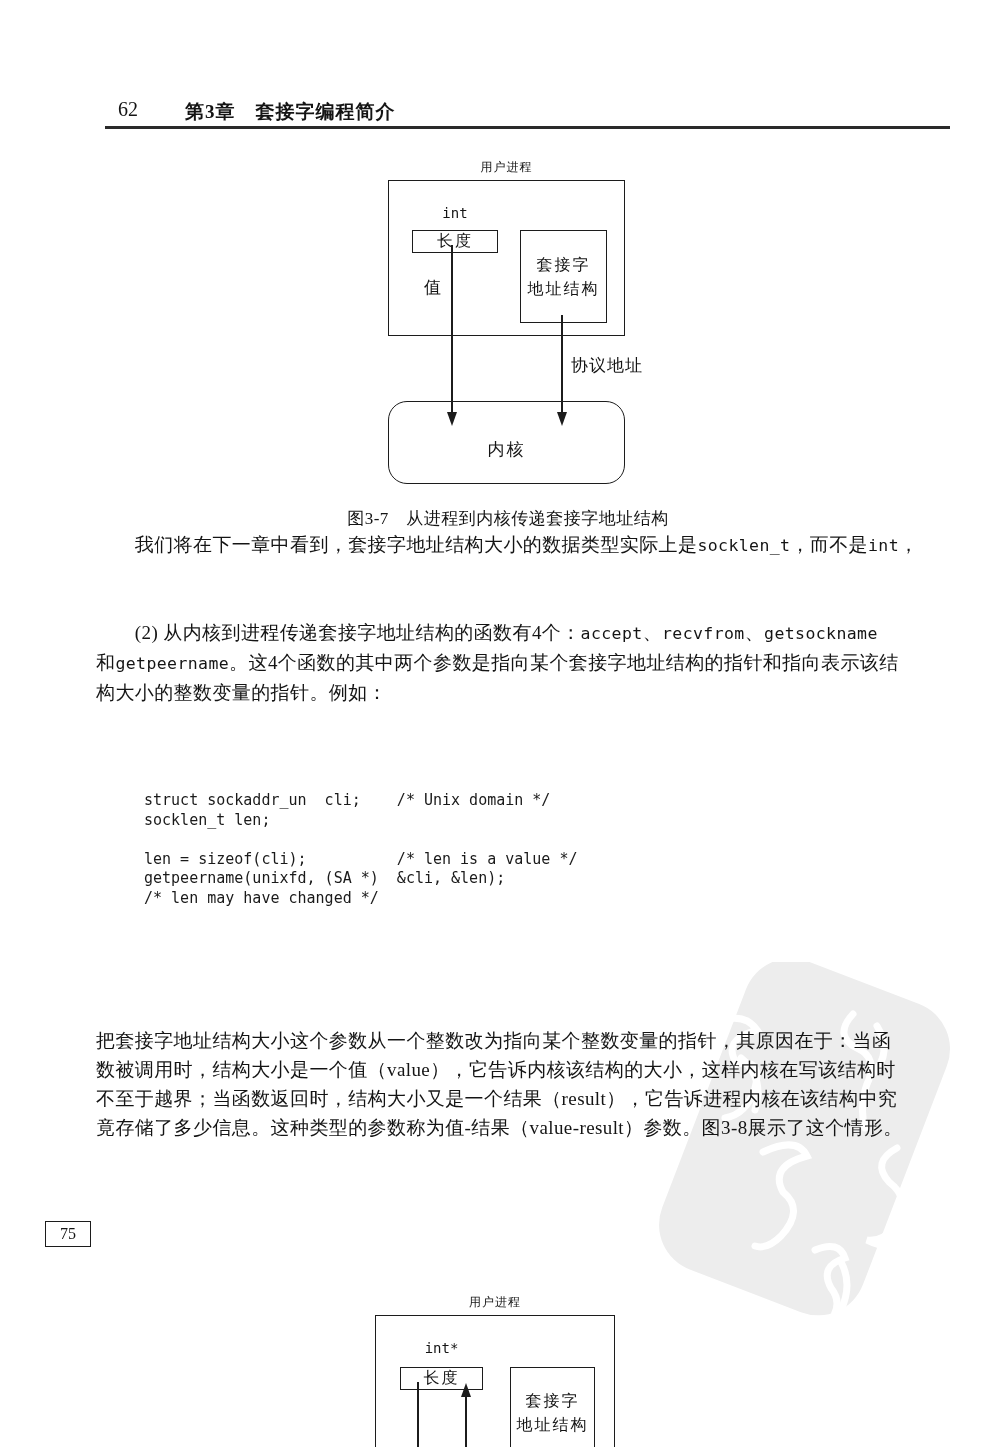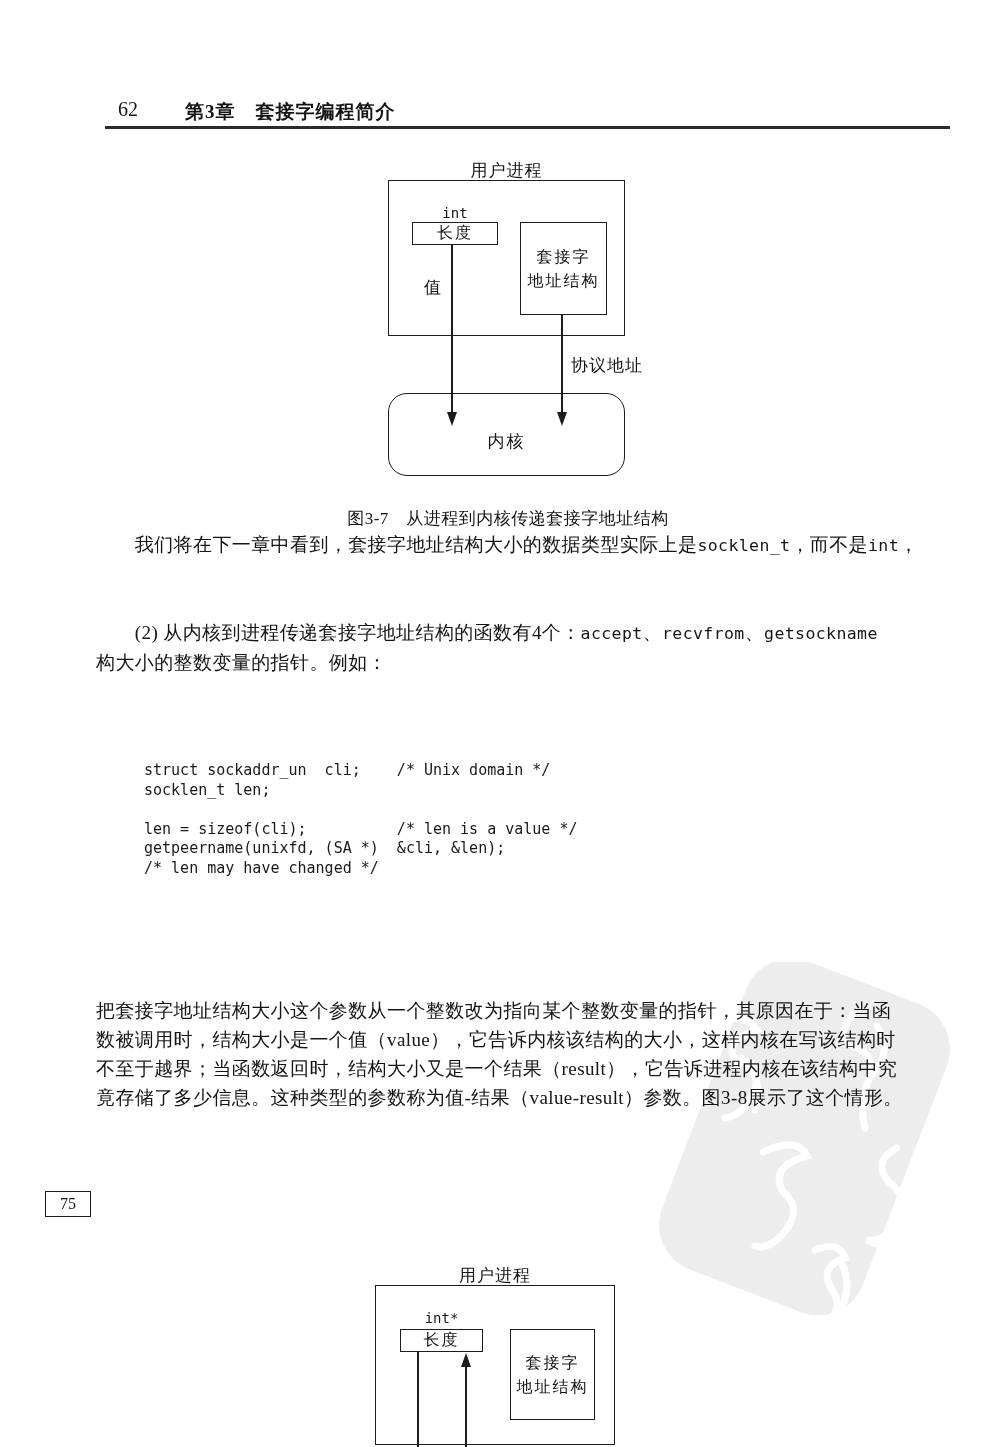--- a/index.html
+++ b/index.html
@@ -9,23 +9,23 @@
     overflow:hidden;
   }
   .abs{position:absolute;}
   .center{text-align:center;}
   .mono{font-family:"DejaVu Sans Mono","Liberation Mono",monospace;}
   .box{border:1.5px solid #1c1c1c;background:transparent;box-sizing:border-box;}
   .vline{position:absolute;width:2px;background:#1c1c1c;}
   .ah-down{position:absolute;width:0;height:0;border-left:5.5px solid transparent;border-right:5.5px solid transparent;border-top:14px solid #1c1c1c;}
   .ah-up{position:absolute;width:0;height:0;border-left:5.5px solid transparent;border-right:5.5px solid transparent;border-bottom:14px solid #1c1c1c;}
   .figlabel{font-size:17px;letter-spacing:1px;}
-  .figlabel-sm{font-size:17px;letter-spacing:1px;}
+  .figlabel-sm{font-size:12px;letter-spacing:1px;}
   .typelabel{font-size:14px;}
-  .boxlabel{display:flex;align-items:center;justify-content:center;font-size:16px;letter-spacing:2px;}
+  .boxlabel{display:flex;align-items:center;justify-content:center;font-size:16px;letter-spacing:2px;margin-top:8px;}
   .pre2{white-space:pre-line;line-height:1.45;}
   .caption{font-size:17px;letter-spacing:0.5px;margin-top:15px;}
   .bodytext{font-size:19px;line-height:29px;letter-spacing:0.4px;}
   .bodytext .tline{white-space:nowrap;}
   .code-inline{font-family:"DejaVu Sans Mono","Liberation Mono",monospace;font-size:16.5px;}
   .codeblock{font-family:"DejaVu Sans Mono","Liberation Mono",monospace;font-size:15px;line-height:19.5px;white-space:pre;color:#1a1a1a;}
   .header-num{font-size:20px;}
   .header-title{font-size:19px;font-weight:bold;letter-spacing:1px;}
   .rule{position:absolute;background:#2a2a2a;}
   .marginbox{border:1.5px solid #1c1c1c;display:flex;align-items:center;justify-content:center;font-size:16px;box-sizing:border-box;}
@@ -78,20 +78,21 @@
       </div>
     <div class="abs center caption" style="left:258px;top:492px;width:500px;">图3-7　从进程到内核传递套接字地址结构</div>
   </div>
 
   <div class="abs bodytext fg" style="left:96px;top:530px;width:830px;">
       <div class="tline"><span>　　我们将在下一章中看到，套接字地址结构大小的数据类型实际上是</span><span class="code-inline">socklen_t</span><span>，而不是</span><span class="code-inline">int</span><span>，</span></div>
     </div>
 
   <div class="abs bodytext fg" style="left:96px;top:588px;width:830px;">
       <div class="tline"><span>　　(2) 从内核到进程传递套接字地址结构的函数有4个：</span><span class="code-inline">accept</span><span>、</span><span class="code-inline">recvfrom</span><span>、</span><span class="code-inline">getsockname</span></div>
+      <div class="tline"><span>和</span><span class="code-inline">getpeername</span><span>。这4个函数的其中两个参数是指向某个套接字地址结构的指针和指向表示该结</span></div>
       <div class="tline"><span>构大小的整数变量的指针。例如：</span></div>
     </div>
 
   <div class="abs codeblock fg" style="left:144px;top:672px;">struct sockaddr_un  cli;    /* Unix domain */
 socklen_t len;
 
 len = sizeof(cli);          /* len is a value */
 getpeername(unixfd, (SA *)  &amp;cli, &amp;len);
 /* len may have changed */</div>
 

